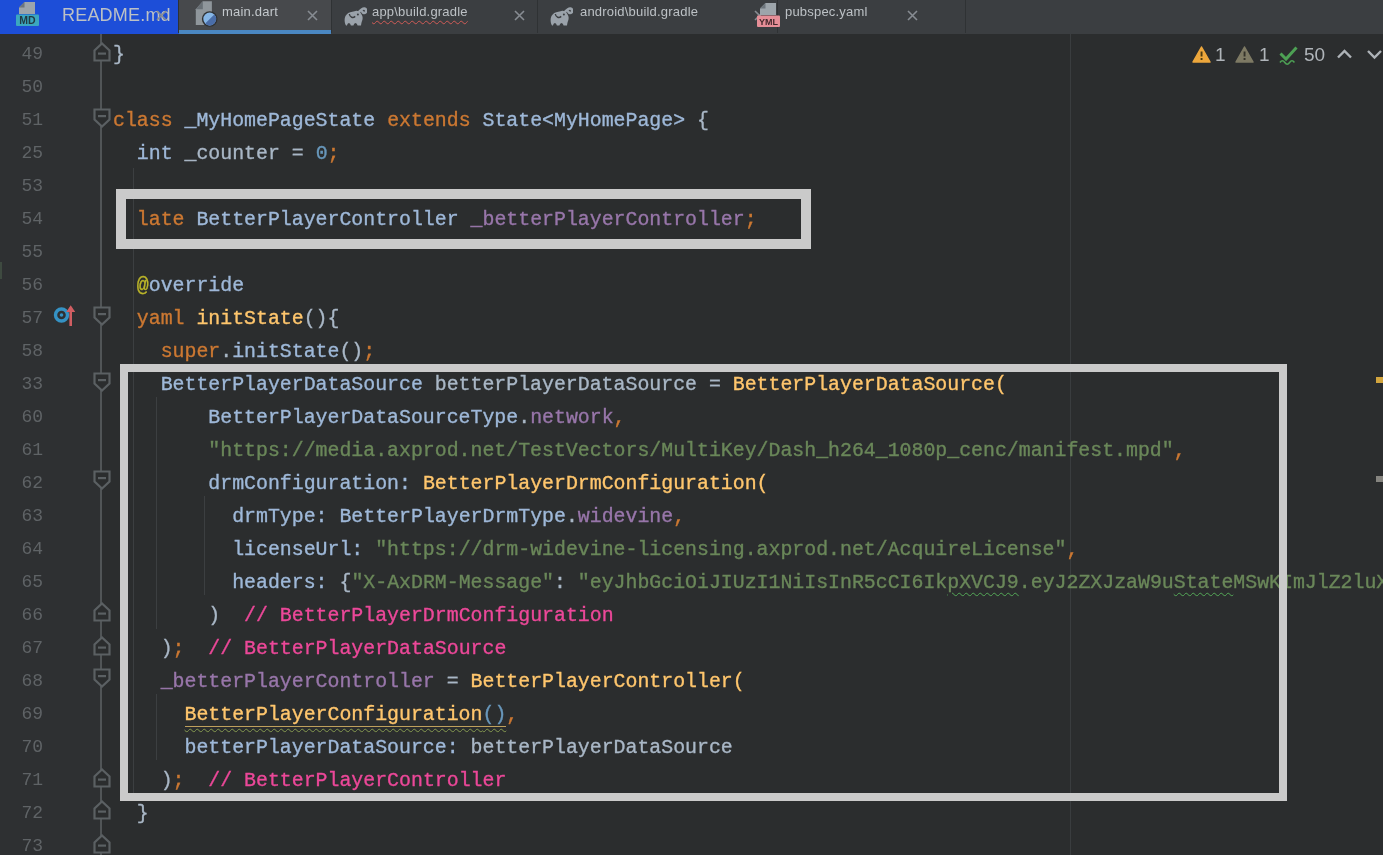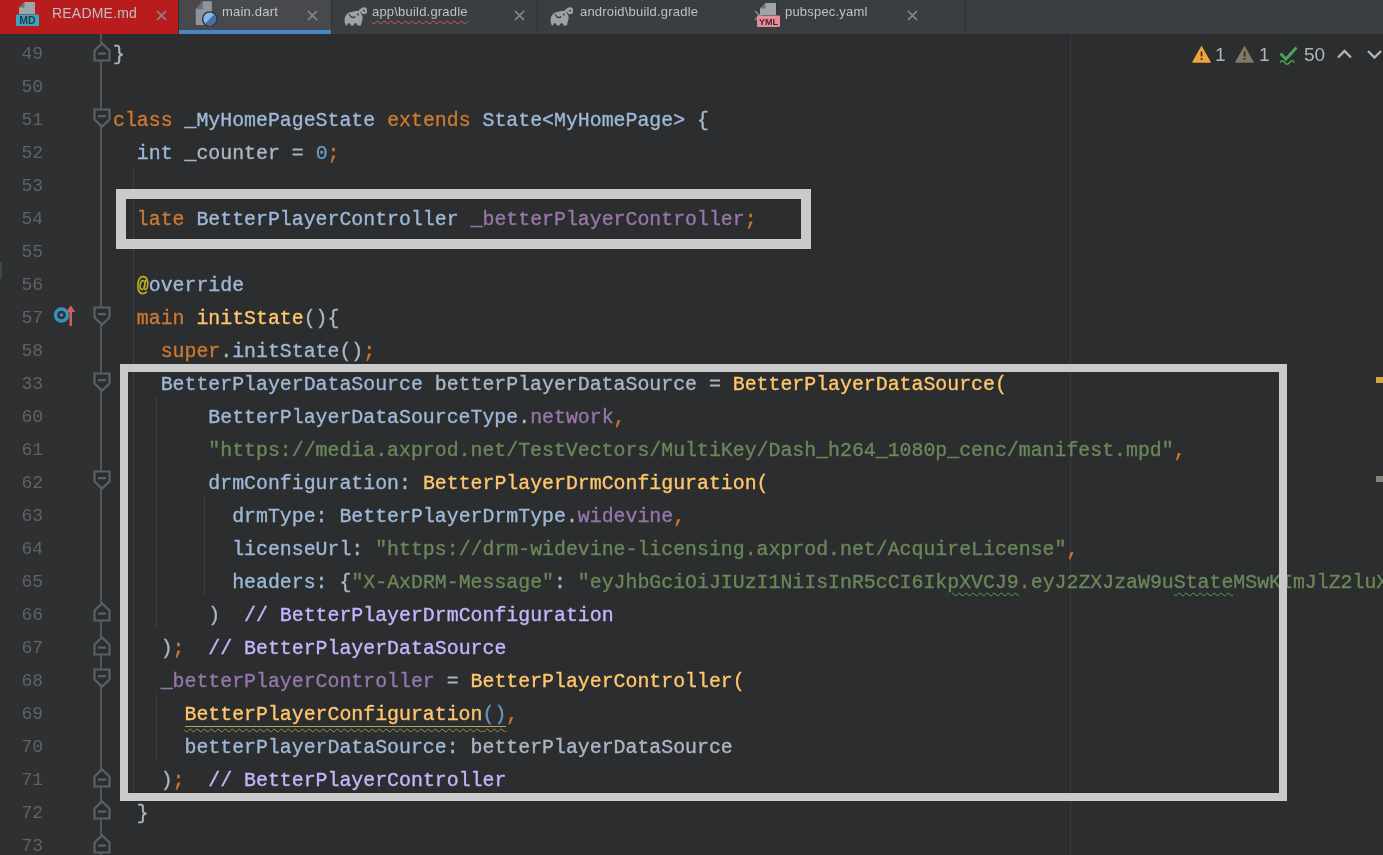--- a/index.html
+++ b/index.html
@@ -18,21 +18,21 @@
 #gutter { position:absolute; left:0; top:0; width:102px; height:821px; background:#2e3032; }
 #foldline { position:absolute; left:100px; top:0; width:2px; height:821px; background:#515557; }
 #marginline { position:absolute; left:1070px; top:0; width:1px; height:821px; background:#3a3d3f; }
 .iguide { position:absolute; width:1px; background:#3c3f41; }
 #nums { position:absolute; left:0; top:3.5px; width:43px; text-align:right;
         font-family:"Liberation Mono",monospace; font-size:18px; line-height:33px; color:#5f6366; }
 #code { position:absolute; left:113px; top:3.5px; font-family:"Liberation Mono",monospace;
         font-size:19.88px; line-height:33px; color:#A9B7C6; -webkit-text-stroke:0.35px currentColor; }
 .cl { height:33px; white-space:pre; }
 .k { color:#CC7832; } .t { color:#9EB8D8; } .p { color:#A9B7C6; } .f { color:#FFC66D; }
-.s { color:#6A8759; } .n { color:#6897BB; } .v { color:#9876AA; } .c { color:#c4b5fd; } .a { color:#BBB529; }
+.s { color:#6A8759; } .n { color:#6897BB; } .v { color:#9876AA; } .c { color:#ec4899; } .a { color:#BBB529; }
 .wav { text-decoration:underline; text-decoration-style:wavy; text-decoration-color:#54a857; text-decoration-thickness:1px; text-underline-offset:4px; }
 .yul { border-bottom:1.5px solid #bfa05c; }
 .wav2 { text-decoration:underline; text-decoration-style:wavy; text-decoration-color:#85994f; text-decoration-thickness:1px; text-underline-offset:8px; }
 
 
 #box1 { position:absolute; left:116px; top:155px; width:695px; height:60px; border:10px solid #cacaca; }
 #box2 { position:absolute; left:120px; top:330px; width:1167px; height:437px; border:8px solid #cacaca; }
 </style></head>
 <body>
 <div id="app">
@@ -43,21 +43,21 @@
   <div id="foldline"></div>
   <div id="marginline"></div>
   <div class="iguide" style="left:133px; top:134px; height:625px;"></div>
   <div class="iguide" style="left:156px; top:363px; height:232px;"></div>
   <div class="iguide" style="left:156px; top:660px; height:66px;"></div>
   <div class="iguide" style="left:204px; top:462px; height:99px;"></div>
   <div id="nums">
         <div class="cl">49</div>
         <div class="cl">50</div>
         <div class="cl">51</div>
-        <div class="cl">52</div>
+        <div class="cl">25</div>
         <div class="cl">53</div>
         <div class="cl">54</div>
         <div class="cl">55</div>
         <div class="cl">56</div>
         <div class="cl">57</div>
         <div class="cl">58</div>
         <div class="cl">33</div>
         <div class="cl">60</div>
         <div class="cl">61</div>
         <div class="cl">62</div>
@@ -75,21 +75,21 @@
       </div>
   <div id="code">
         <div class="cl"><span class="p">}</span></div>
         <div class="cl"></div>
         <div class="cl"><span class="k">class</span><span class="t"> _MyHomePageState </span><span class="k">extends</span><span class="t"> State&lt;MyHomePage&gt;</span><span class="p"> {</span></div>
         <div class="cl">  <span class="t">int</span><span class="p"> _counter = </span><span class="n">0</span><span class="k">;</span></div>
         <div class="cl"></div>
         <div class="cl">  <span class="k">late</span><span class="t"> BetterPlayerController </span><span class="v">_betterPlayerController</span><span class="k">;</span></div>
         <div class="cl"></div>
         <div class="cl">  <span class="a">@</span><span class="t">override</span></div>
-        <div class="cl">  <span class="k">main</span> <span class="f">initState</span><span class="p">(){</span></div>
+        <div class="cl">  <span class="k">yaml</span> <span class="f">initState</span><span class="p">(){</span></div>
         <div class="cl">    <span class="k">super</span><span class="p">.</span><span class="t">initState</span><span class="p">()</span><span class="k">;</span></div>
         <div class="cl">    <span class="t">BetterPlayerDataSource</span><span class="p"> betterPlayerDataSource = </span><span class="f">BetterPlayerDataSource(</span></div>
         <div class="cl">        <span class="t">BetterPlayerDataSourceType</span><span class="p">.</span><span class="v">network</span><span class="k">,</span></div>
         <div class="cl">        <span class="s">"https://media.axprod.net/TestVectors/MultiKey/Dash_h264_1080p_cenc/manifest.mpd"</span><span class="k">,</span></div>
         <div class="cl">        <span class="t">drmConfiguration:</span> <span class="f">BetterPlayerDrmConfiguration(</span></div>
         <div class="cl">          <span class="t">drmType:</span> <span class="t">BetterPlayerDrmType</span><span class="p">.</span><span class="v">widevine</span><span class="k">,</span></div>
         <div class="cl">          <span class="t">licenseUrl:</span> <span class="s">"https://drm-widevine-licensing.axprod.net/AcquireLicense"</span><span class="k">,</span></div>
         <div class="cl">          <span class="t">headers:</span> <span class="p">{</span><span class="s">"X-AxDRM-Message"</span><span class="p">: </span><span class="s">"eyJhbGciOiJIUzI1NiIsInR5cCI6Ik</span><span class="s wav">pXVCJ9</span><span class="s">.eyJ2ZXJzaW9u</span><span class="s wav">State</span><span class="s">MSwKImJlZ2luX0</span></div>
         <div class="cl">        <span class="p">)  </span><span class="c">// BetterPlayerDrmConfiguration</span></div>
         <div class="cl">    <span class="p">)</span><span class="k">;</span>  <span class="c">// BetterPlayerDataSource</span></div>
@@ -183,28 +183,28 @@
       <path d="M2,9.5 L8.5,3 L15,9.5" fill="none" stroke="#aeb3b8" stroke-width="2.4"></path>
     </svg>
     <svg style="position:absolute;left:181px;top:4px" width="17" height="12" viewBox="0 0 17 12">
       <path d="M2,3 L8.5,9.5 L15,3" fill="none" stroke="#aeb3b8" stroke-width="2.4"></path>
     </svg>
   </div>
 </div>
 
 <div id="tabbar">
 
-  <div class="tab" style="left:0;width:212px;background:#b91c1c">
+  <div class="tab" style="left:0;width:212px;background:#1d4ed8">
     <svg style="position:absolute;left:15px;top:1px" width="25" height="26" viewBox="0 0 25 26">
       <path d="M9.5,1 H20 V13 H4 V6.5 Z" fill="#9da5ab"></path>
       <path d="M9.5,1 L9.5,6.5 L4,6.5 Z" fill="#6d757c"></path>
       <rect x="1" y="13.5" width="23" height="11.5" rx="1" fill="#3ba7bf"></rect>
       <text x="12.5" y="23" font-size="10.5" font-weight="bold" fill="#233b42" text-anchor="middle" font-family="Liberation Sans">MD</text>
     </svg>
-    <div class="tlabel" style="left:52px;font-size:14px;top:5px">README.md</div>
+    <div class="tlabel" style="left:62px;font-size:18px;top:5px">README.md</div>
     <div class="tx" style="left:155px">
           <svg width="13" height="13" viewBox="0 0 13 13">
             <path d="M2,2 L11,11 M11,2 L2,11" stroke="#878c92" stroke-width="1.6"></path>
           </svg>
         </div>
   </div>
   <div class="tabsep" style="left:178px"></div>
 
   <div class="tab" style="left:179px;width:152px;background:#47494c">
     <svg style="position:absolute;left:15px;top:0px" width="26" height="29" viewBox="0 0 26 29">

